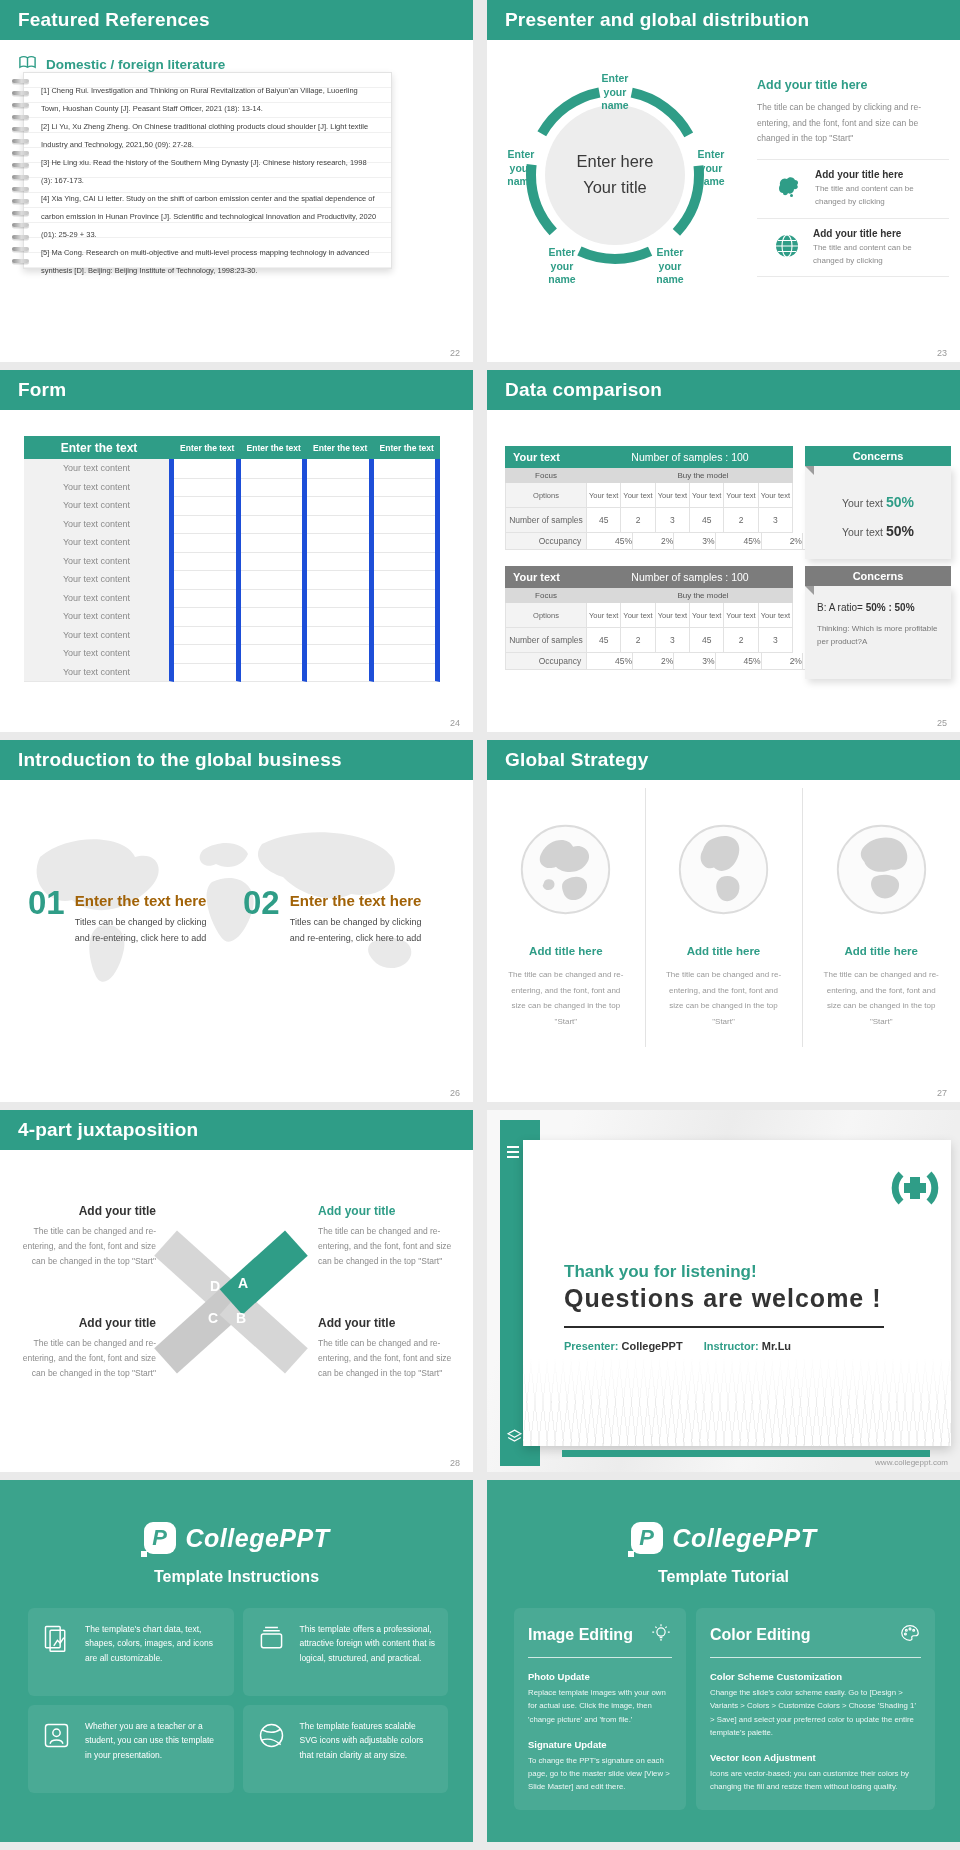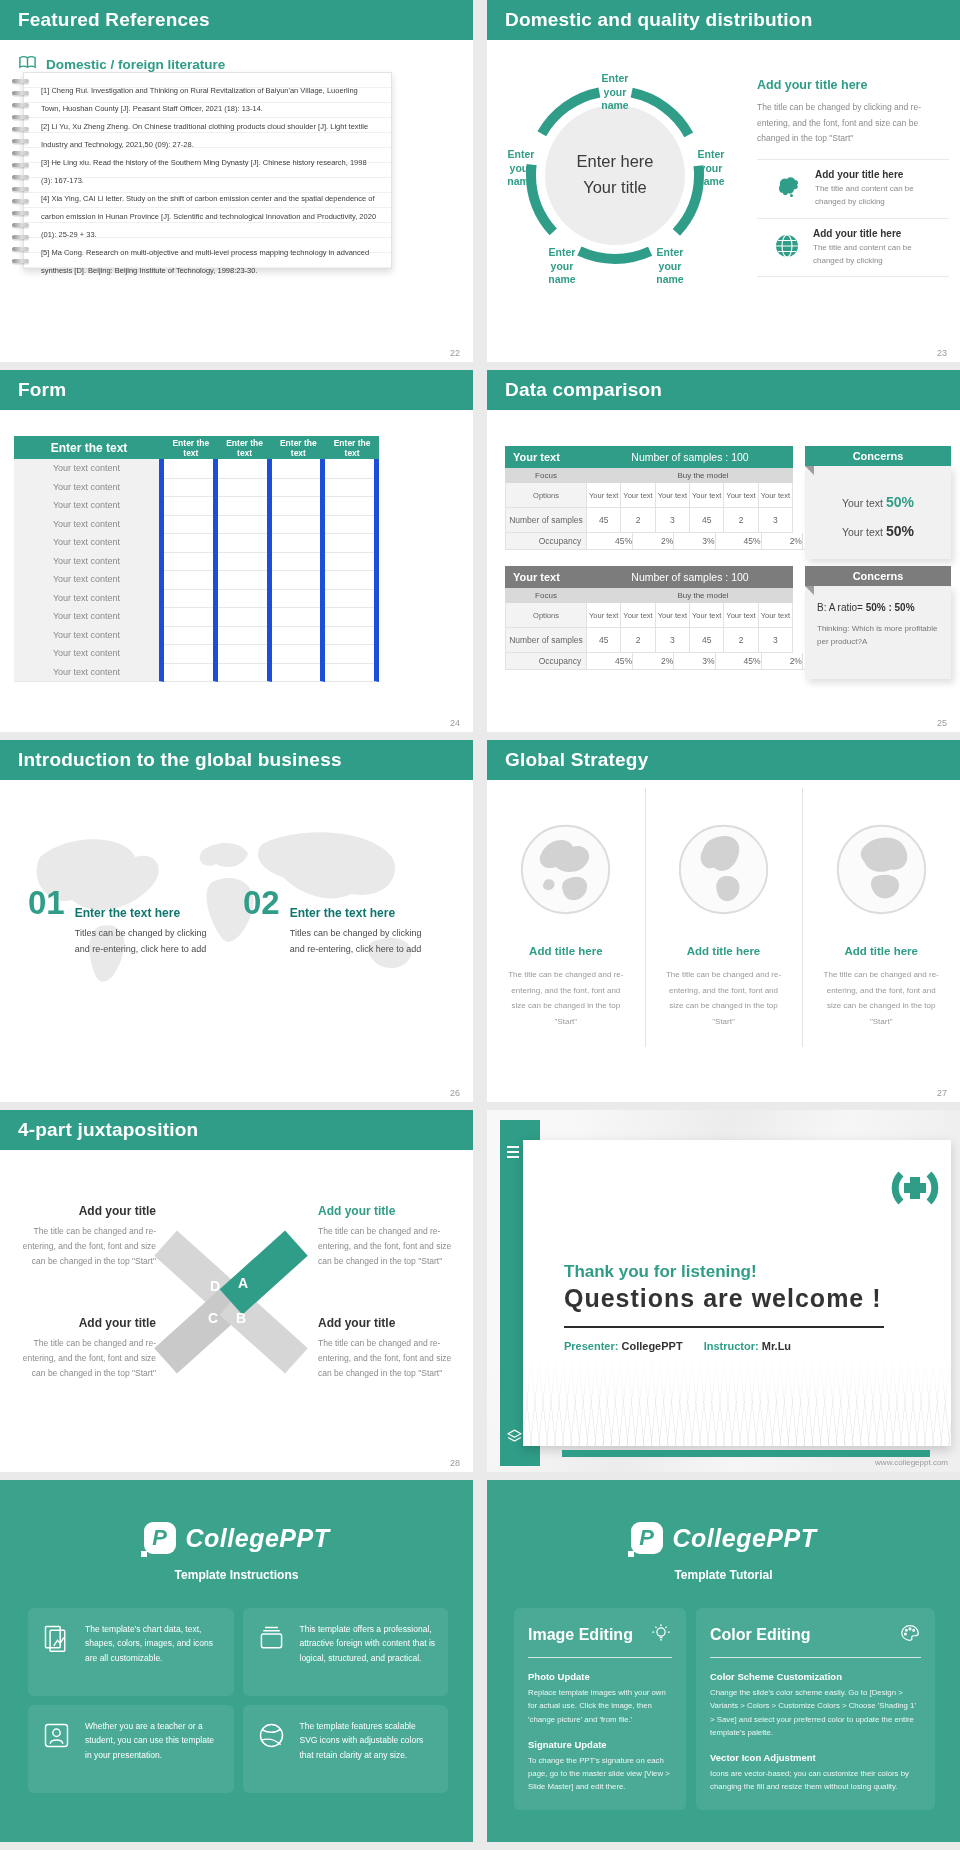--- a/index.html
+++ b/index.html
@@ -24,21 +24,21 @@
   .sp-top{left:100px;top:72px;}.sp-left{left:6px;top:148px;}.sp-right{left:196px;top:148px;}.sp-bl{left:47px;top:246px;}.sp-br{left:155px;top:246px;}
   .dist-right{position:absolute;left:270px;top:78px;width:192px;}
   .dr-h{color:#2F9D87;font-weight:bold;font-size:12.5px;margin:0 0 8px;}
   .dr-b{font-size:8.5px;color:#8b8b8b;line-height:1.85;margin:0 0 12px;width:186px;}
   .dist-item{display:flex;gap:12px;padding:9px 0 9px 16px;border-top:1px solid #e9e9e9;align-items:center;}
   .dist-item:last-child{border-bottom:1px solid #e9e9e9;}
   .di-title{font-size:10px;font-weight:bold;color:#333;margin:0 0 3px;}
   .di-body{font-size:8px;color:#8b8b8b;line-height:1.6;margin:0;width:118px;}
 
   
-  .ftable{position:absolute;left:14px;top:66px;width:365px;}
+  .ftable{position:absolute;left:24px;top:66px;width:416px;}
   .fhead{display:grid;grid-template-columns:150px repeat(4,1fr);background:#2F9D87;color:#fff;font-weight:bold;height:23px;align-items:center;text-align:center;}
   .fhead .c1{font-size:12px;}
   .fhead .cx{font-size:8.5px;}
   .frow{display:grid;grid-template-columns:150px repeat(4,1fr);height:18.5px;}
   .frow div{border-bottom:1px solid #e7e7e7;border-right:5px solid #1d4ed8;box-sizing:border-box;}
   .frow .c1{background:#f1f1f1;color:#8a8a8a;text-align:center;line-height:18.5px;font-size:9px;}
 
   
   .dtable{position:absolute;left:18px;width:288px;}
   .dt1{top:76px;}.dt2{top:196px;}
@@ -62,21 +62,21 @@
   .v-dark{color:#333;font-weight:bold;font-size:14px;}
   .cn2 .cn-body{padding:16px 12px 0;font-size:10px;color:#333;}
   .ratio-val{font-weight:bold;}
   .thinking{font-size:8px;color:#777;line-height:1.65;margin-top:9px;}
 
   
   .mapbg{position:absolute;left:0;top:62px;}
   .intro-item{position:absolute;display:flex;gap:10px;}
   .ii-1{left:28px;top:146px;}.ii-2{left:243px;top:146px;}
   .num{font-size:33px;font-weight:bold;color:#2F9D87;line-height:1;}
-  .it-h{color:#0f766e;font-weight:bold;font-size:12px;margin:20px 0 6px;}
+  .it-h{color:#a16207;font-weight:bold;font-size:15px;margin:6px 0 6px;}
   .it-b{font-size:9px;color:#4a4a4a;line-height:1.75;margin:0;white-space:pre-line;}
 
   
   .strategy{position:absolute;top:40px;left:0;right:0;bottom:0;display:flex;}
   .scol{flex:1;padding:42px 20px 0;text-align:center;position:relative;}
   .scol + .scol::before{content:"";position:absolute;left:0;top:8px;bottom:55px;width:1px;background:#e3e3e3;}
   .scol h3{color:#2F9D87;font-size:11.5px;margin:24px 0 10px;}
   .scol p{font-size:8px;color:#9a9a9a;line-height:1.95;margin:0;}
 
   
@@ -114,21 +114,21 @@
   .mesh{position:absolute;left:0;bottom:0;width:100%;height:88px;background:repeating-linear-gradient(84deg,rgba(140,140,140,.12) 0 1px,transparent 1px 8px),repeating-linear-gradient(96deg,rgba(140,140,140,.12) 0 1px,transparent 1px 8px);-webkit-mask-image:linear-gradient(to top,#000 35%,transparent);mask-image:linear-gradient(to top,#000 35%,transparent);}
   .tstrip{position:absolute;left:75px;top:340px;width:368px;height:7px;background:#2F9D87;}
   .site{position:absolute;right:12px;top:348px;font-size:8px;color:#9a9a9a;}
 
   
   .green{background:#3BA38C;}
   .logo-row{display:flex;justify-content:center;align-items:center;gap:10px;padding-top:42px;}
   .pmark{width:32px;height:32px;background:#fff;border-radius:9px;color:#3BA38C;font-weight:bold;font-style:italic;font-size:22px;display:flex;align-items:center;justify-content:center;position:relative;}
   .pmark::after{content:"";position:absolute;left:-3px;bottom:-3px;width:6px;height:6px;background:#fff;}
   .logo-text{color:#fff;font-size:25px;font-weight:bold;font-style:italic;letter-spacing:.5px;}
-  .green-title{text-align:center;color:#fff;font-size:12px;font-weight:bold;margin-top:14px;}
+  .green-title{text-align:center;color:#fff;font-size:16px;font-weight:bold;margin-top:14px;}
   .cards{position:absolute;left:28px;top:128px;width:420px;display:grid;grid-template-columns:1fr 1fr;gap:9px;}
   .gcard{background:rgba(255,255,255,.08);border-radius:6px;padding:14px 12px;display:flex;gap:12px;min-height:60px;align-items:flex-start;}
   .gcard p{margin:0;color:#fff;font-size:8.5px;line-height:1.7;}
   .panels{position:absolute;left:27px;top:128px;width:421px;display:flex;gap:10px;}
   .panel{background:rgba(255,255,255,.08);border-radius:6px;padding:14px 14px 16px;box-sizing:border-box;}
   .p1{width:172px;}.p2{flex:1;}
   .p-head{display:flex;justify-content:space-between;align-items:center;border-bottom:1px solid rgba(255,255,255,.75);padding-bottom:9px;}
   .p-head h3{color:#fff;font-size:16px;margin:0;}
   .p-sec h4{color:#fff;font-size:9.5px;margin:13px 0 4px;}
   .p-sec p{color:rgba(255,255,255,.9);font-size:7.8px;line-height:1.7;margin:0;}
@@ -171,21 +171,21 @@
         <p>[2] Li Yu, Xu Zheng Zheng. On Chinese traditional clothing products cloud shoulder [J]. Light textile Industry and Technology, 2021,50 (09): 27-28.</p>
         <p>[3] He Ling xiu. Read the history of the Southern Ming Dynasty [J]. Chinese history research, 1998 (3): 167-173.</p>
         <p>[4] Xia Ying, CAI Li letter. Study on the shift of carbon emission center and the spatial dependence of carbon emission in Hunan Province [J]. Scientific and technological Innovation and Productivity, 2020 (01): 25-29 + 33.</p>
         <p>[5] Ma Cong. Research on multi-objective and multi-level process mapping technology in advanced synthesis [D]. Beijing: Beijing Institute of Technology, 1998:23-30.</p>
       </div>
     </div>
     <div class="pg">22</div>
   </div>
 
   <div class="slide">
-    <div class="sh">Domestic and quality distribution</div>
+    <div class="sh">Presenter and global distribution</div>
     <svg class="ring" width="190" height="190" viewBox="0 0 190 190">
       <circle cx="95" cy="95" r="84" fill="none" stroke="#2F9D87" stroke-width="10" stroke-dasharray="73 32.5" stroke-dashoffset="10"></circle>
     </svg>
     <div class="cc">Enter here
 Your title</div>
     <div class="spoke sp-top">Enter
 your
 name</div>
     <div class="spoke sp-left">Enter
 your

